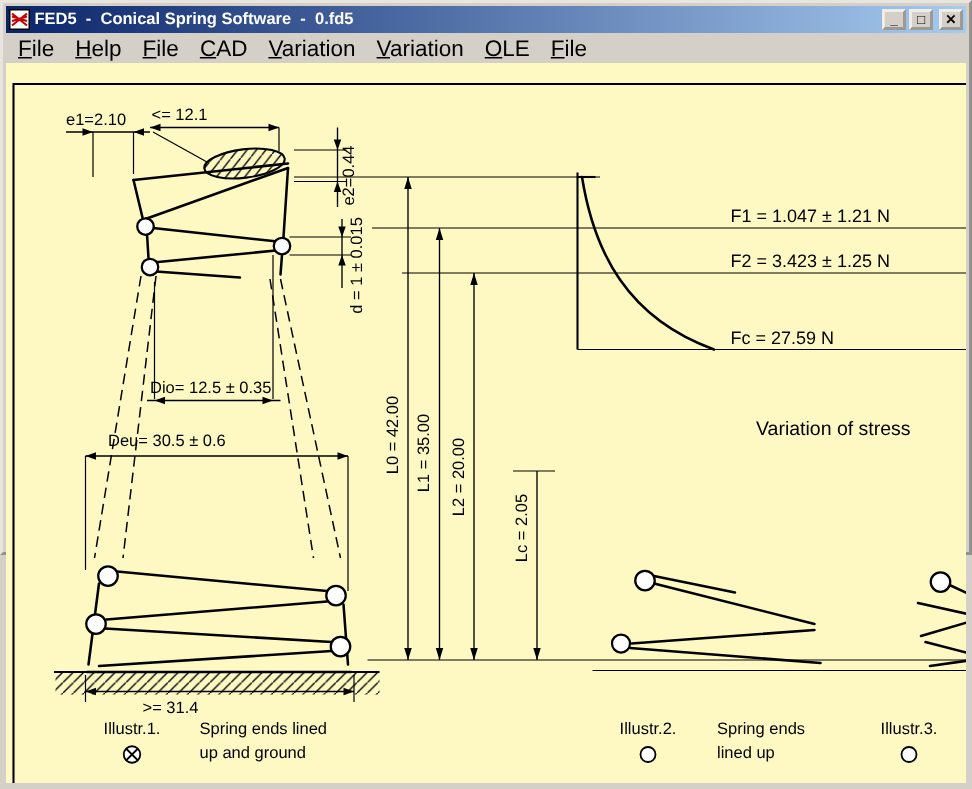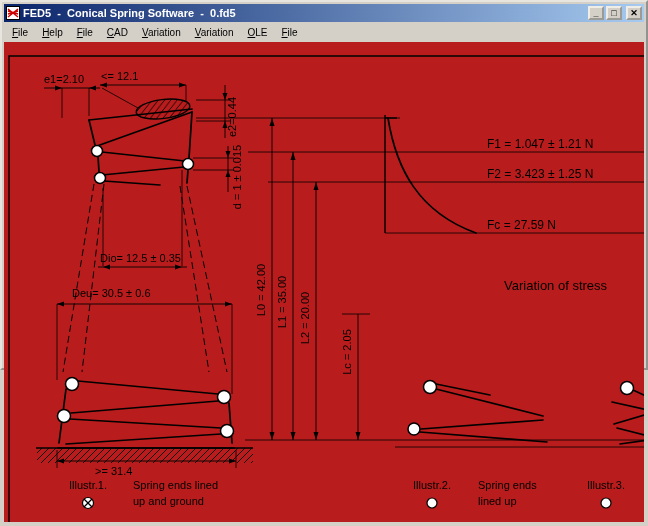--- a/index.html
+++ b/index.html
@@ -26,26 +26,26 @@
   .win-controls { display: flex; gap: 2px; align-items: center; }
   .winbtn {
     width: 16px; height: 14px; font-size: 9px; line-height: 9px;
     font-family: "Liberation Sans", sans-serif; font-weight: bold;
     background: #d4d0c8; border: 2px outset #f0ede6; padding: 0;
     text-align: center; color: #000;
   }
   .winbtn.close { margin-left: 2px; }
   .menubar {
     height: 20px; display: flex; align-items: center;
-    font-size: 10px; background: #d4d0c8; padding-left: 1px;
+    font-size: 15px; background: #d4d0c8; padding-left: 1px;
   }
   .menu-item { display: inline-block; padding: 3px 7px; color: #000; }
   .menu-item::first-letter { text-decoration: underline; }
   .client {
-    width: 640px; height: 480px; background: #b91c1c;
+    width: 640px; height: 480px; background: #fef9c3;
     position: relative; overflow: hidden;
   }
   svg { display: block; }
   svg text { font-family: "Liberation Sans", sans-serif; font-size: 11px; fill: #000; }
   .lblB { font-size: 12px; }
   .cap  { font-size: 13px; }
   .thick { stroke: #000; stroke-width: 1.7; fill: none; stroke-linecap: round; }
   .med   { stroke: #000; stroke-width: 1.4; fill: none; }
   .thin  { stroke: #000; stroke-width: 0.9; fill: none; }
   .xthin { stroke: #000; stroke-width: 0.8; fill: none; }

